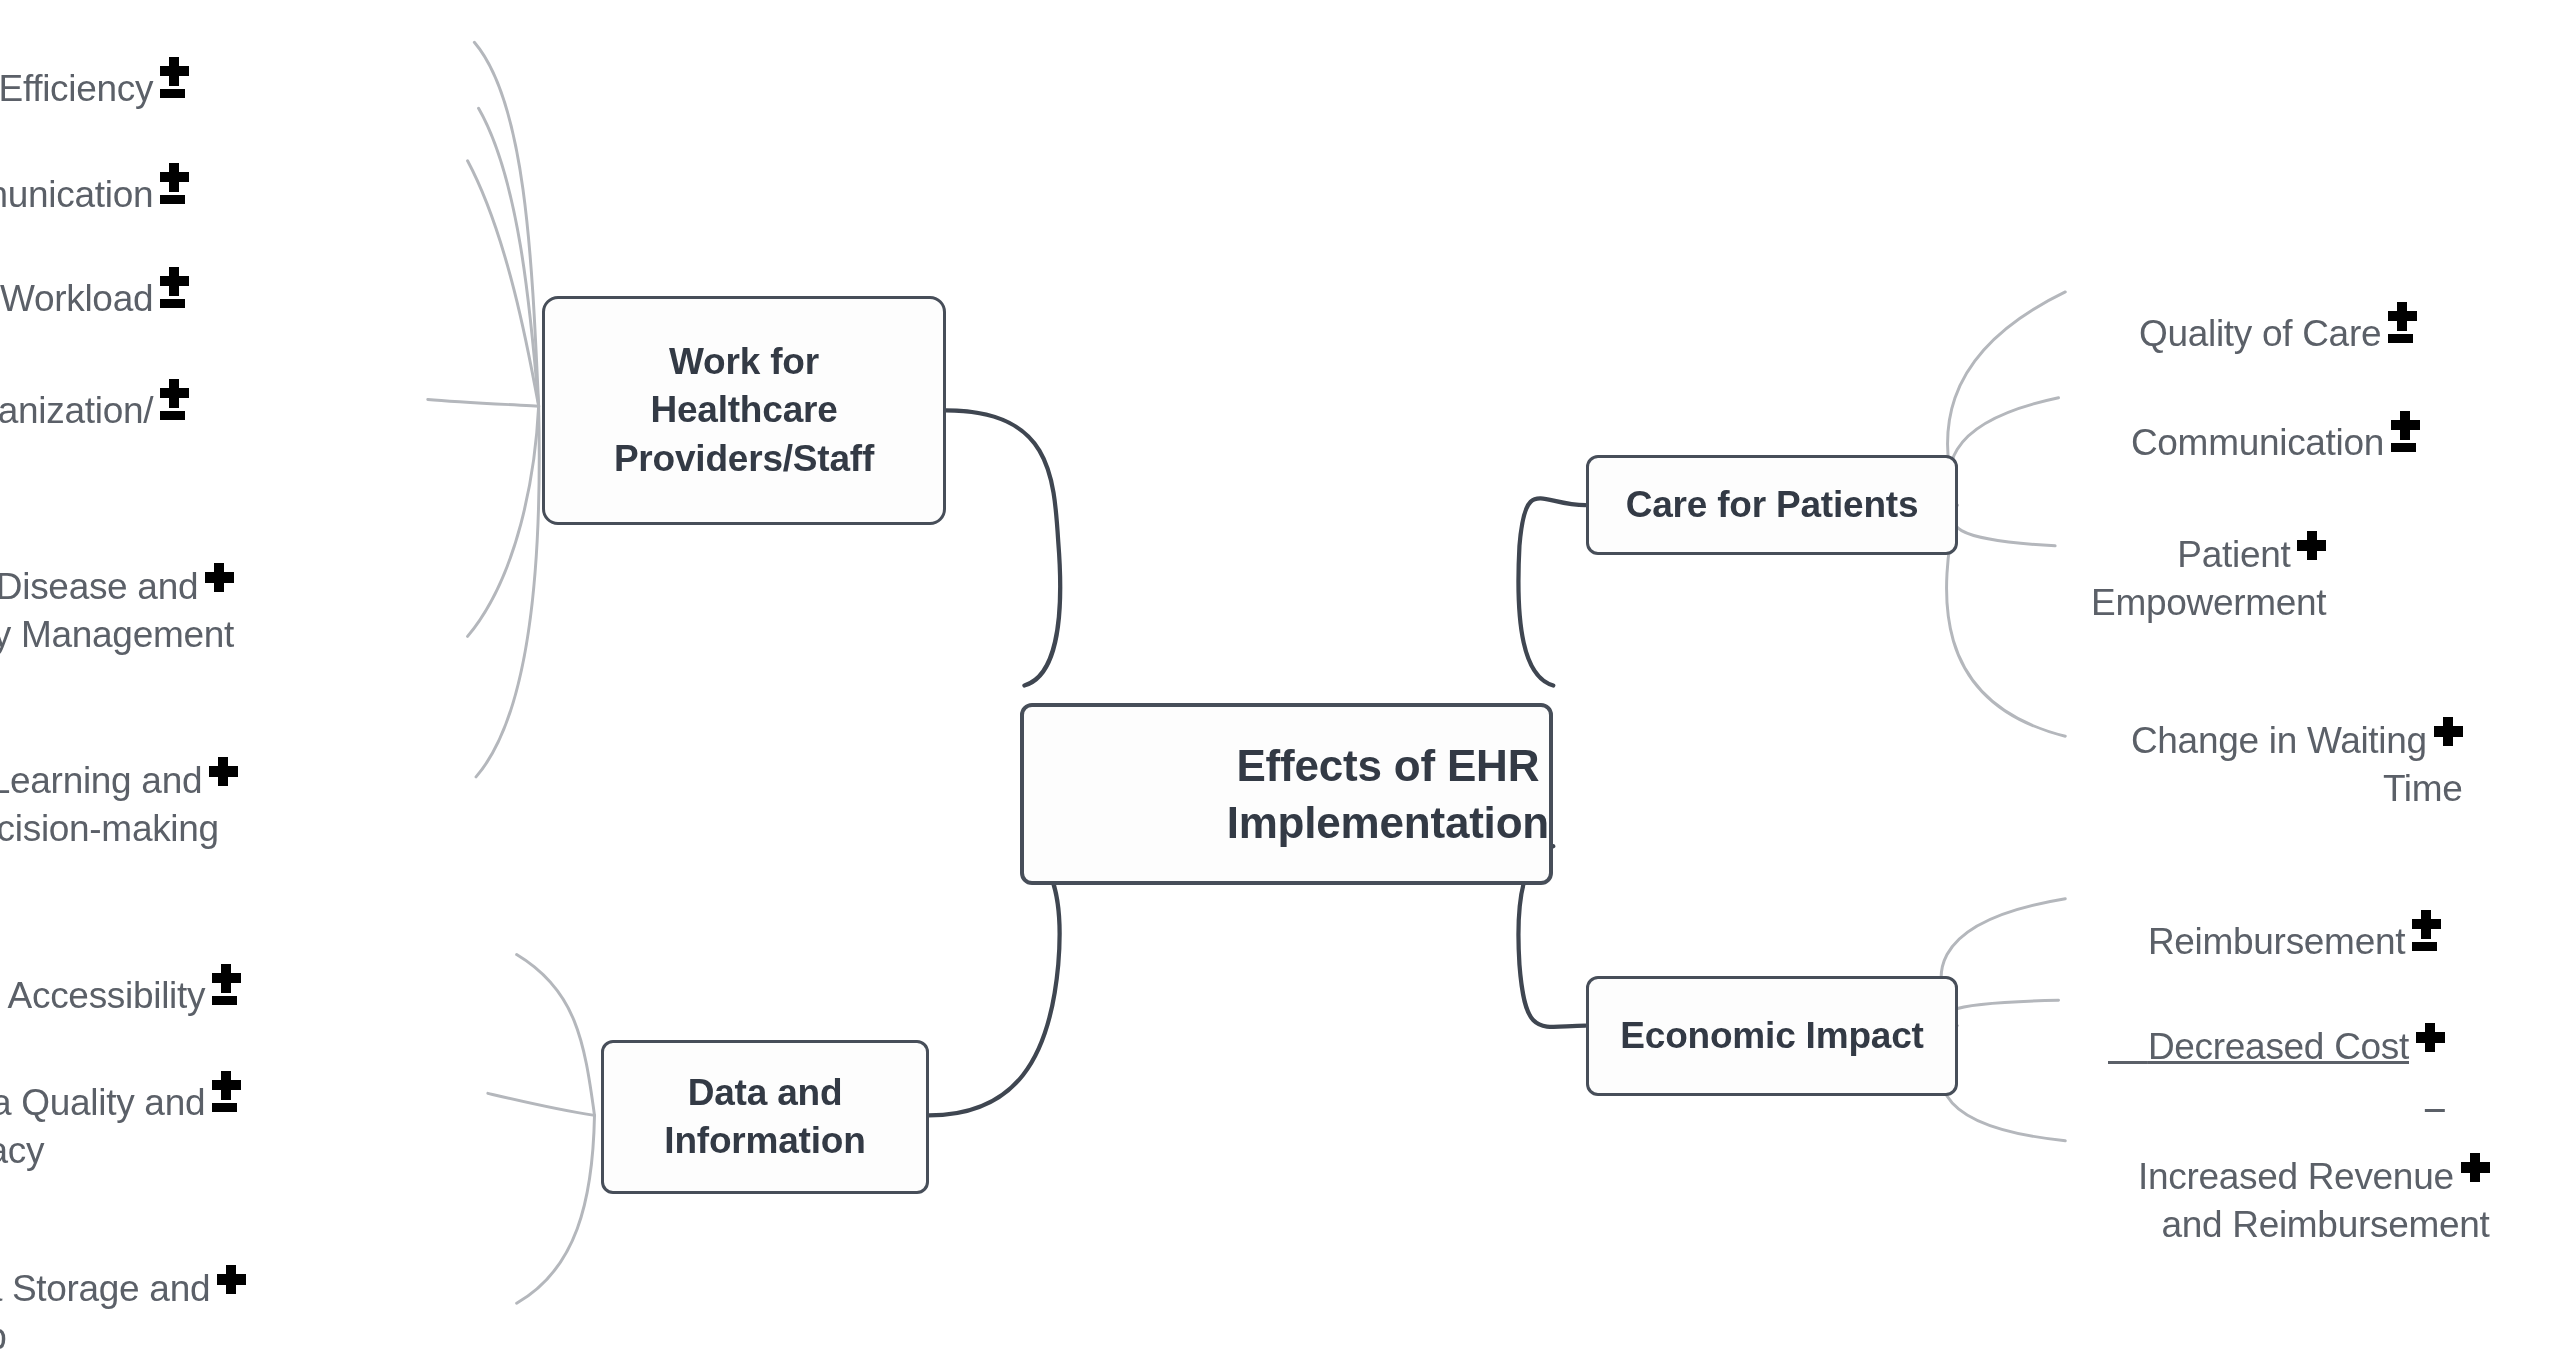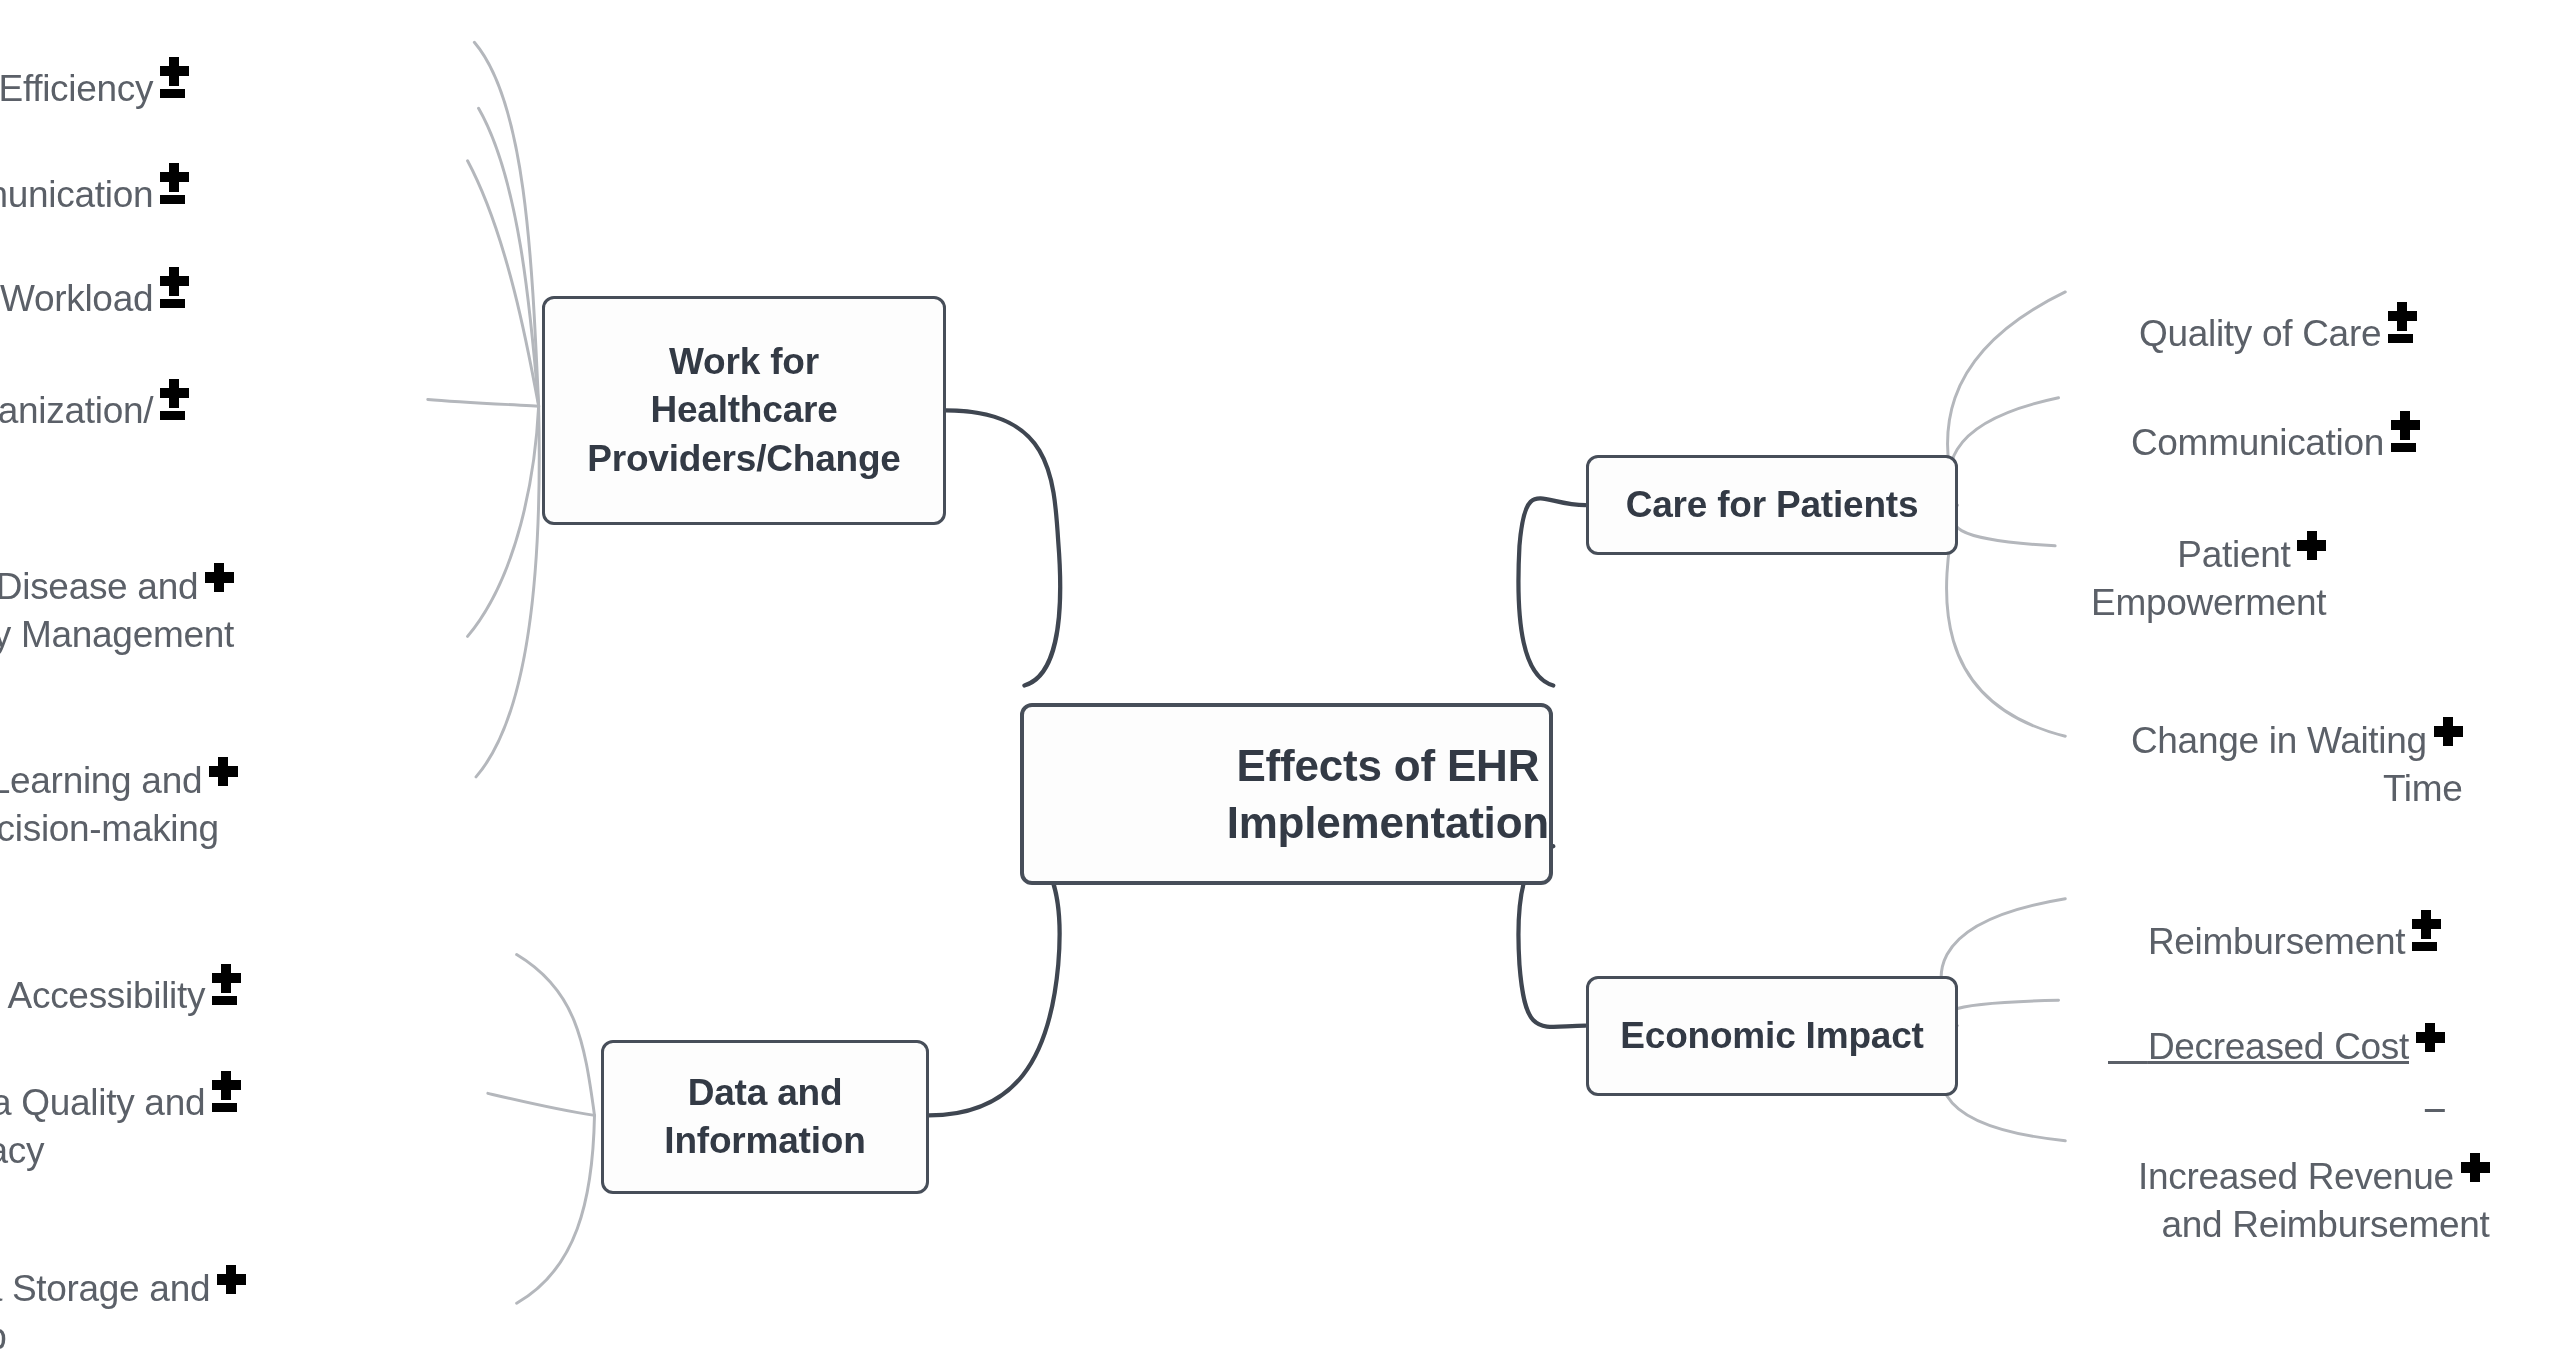--- a/index.html
+++ b/index.html
@@ -136,25 +136,25 @@
     </g>
   </svg>
 
   <div class="node-box central" style="left:1020px; top:703px; width:533px; height:182px;justify-content:flex-end;">
     <div>
       <div>Effects of EHR</div>
       <div>Implementation</div>
     </div>
   </div>
 
-  <div class="node-box branch" style="left:542px; top:296px; width:404px; height:229px;">
+  <div class="node-box branch" style="left:542px; top:296px; width:404px; height:229px;border-radius:16px;">
     <div>
       <div>Work for</div>
       <div>Healthcare</div>
-      <div>Providers/Change</div>
+      <div>Providers/Staff</div>
     </div>
   </div>
 
   <div class="node-box branch" style="left:601px; top:1040px; width:328px; height:154px;">
     <div>
       <div>Data and</div>
       <div>Information</div>
     </div>
   </div>
 

